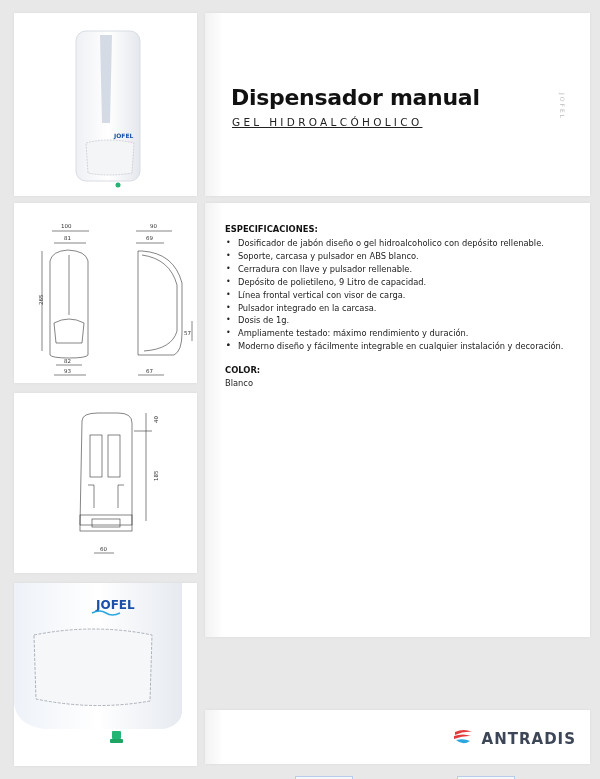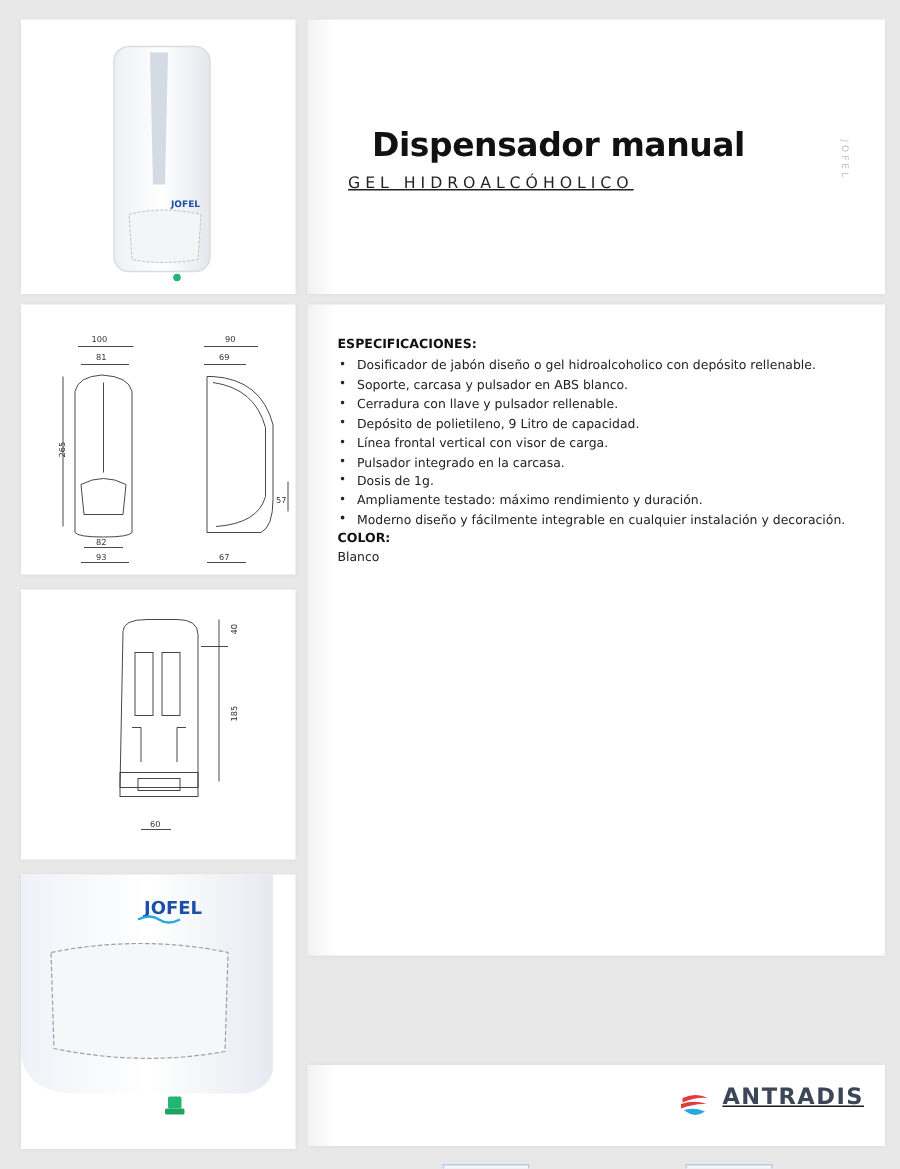--- a/index.html
+++ b/index.html
@@ -22,21 +22,21 @@
     #p-photo-bot   { left: 14px; top: 583px; width: 183px; height: 183px; overflow: hidden; }
     
     #p-title       { left: 205px; top: 13px;  width: 385px; height: 183px;
                      background: linear-gradient(to right, #f2f2f2 0px, #ffffff 18px, #ffffff 100%); }
     #p-specs       { left: 205px; top: 203px; width: 385px; height: 434px;
                      background: linear-gradient(to right, #f2f2f2 0px, #ffffff 18px, #ffffff 100%); }
     #p-logo        { left: 205px; top: 710px; width: 385px; height: 54px;
                      background: linear-gradient(to right, #f2f2f2 0px, #ffffff 18px, #ffffff 100%); }
 
     .title {
-      position: absolute; left: 43px; top: 72px;
+      position: absolute; left: 26px; top: 72px;
       font-family: "DejaVu Sans", sans-serif;
       font-weight: bold; font-size: 22px; letter-spacing: -0.3px; color: #111;
     }
     .subtitle {
       position: absolute; left: 27px; top: 103px;
       font-size: 10.5px; letter-spacing: 3.3px; color: #222; text-decoration: underline;
     }
     .side-brand {
       position: absolute; right: 14px; top: 90px;
       font-size: 6px; letter-spacing: 2px; color: #bdbdbd;
@@ -49,25 +49,25 @@
     }
     .spec-list { list-style: none; }
     .spec-list li {
       font-size: 8.3px; line-height: 12.9px; color: #222; position: relative; padding-left: 13px;
       white-space: nowrap;
     }
     .spec-list li .dot {
       position: absolute; left: 1px; top: 0; font-size: 8px;
     }
     .sec-val { font-size: 8.3px; color: #222; }
-    .sec-block { margin-top: 0; }
+    .sec-block { margin-top: 12px; }
 
     
     .logo-wrap {
-      position: absolute; right: 14px; top: 12px; display: flex; align-items: flex-start; text-decoration: underline;
+      position: absolute; right: 14px; top: 12px; display: flex; align-items: flex-end;
     }
     .logo-text {
       font-family: "DejaVu Sans", sans-serif; font-weight: bold; font-size: 15px;
       letter-spacing: 1px; color: #3d4657; margin-left: 4px;
     }
 
     
     .tab-stub {
       position: absolute; top: 776px; height: 4px; width: 58px;
       border: 1px solid #b9cde8; border-bottom: none; background: #f4f7fb;

